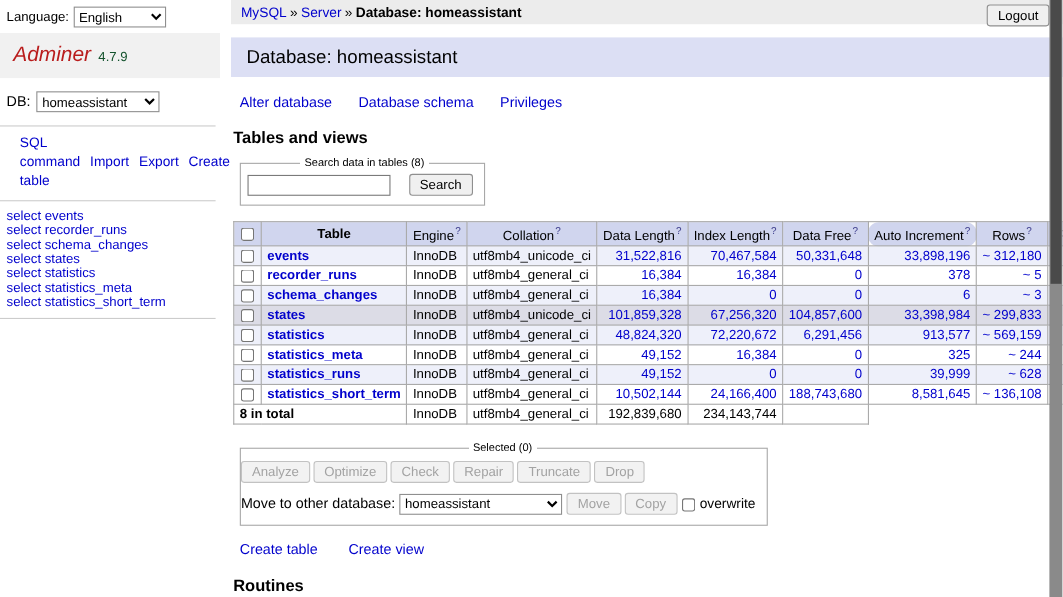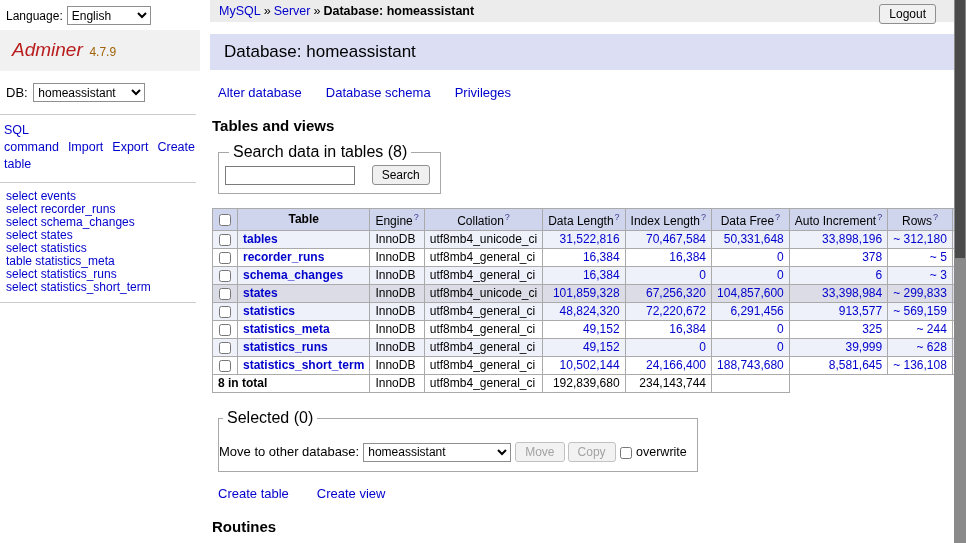--- a/index.html
+++ b/index.html
@@ -20,21 +20,21 @@
     width: 12px; height: 543px;
     background: #8a8a8a; z-index: 50;
   }
   .scroll-thumb {
     position: absolute; top: 0; left: 1px;
     width: 10px; height: 258px;
     background: #4a4a4a;
   }
 
   
-  .logout-wrap { position: absolute; top: 4px; right: 30px; z-index: 40; }
+  .logout-wrap { position: absolute; top: 4px; right: 12px; z-index: 40; }
 
   .btn {
     font-family: inherit;
     font-size: 12px;
     padding: 2px 9px;
     background: #f0f0f0;
     border: 1px solid #8f8f8f;
     border-radius: 3px;
     color: #000;
     cursor: pointer;
@@ -67,26 +67,26 @@
 
   
   .sidebar { width: 200px; flex: 0 0 200px; }
   .lang-row { padding: 6px 6px 5px; font-size: 12px; }
   .lang-select { width: 84px; margin-left: 4px; }
   .logo-box {
     background: #f1f1f1;
     padding: 9px 12px 10px;
   }
   .app-name { font-size: 19px; font-style: italic; color: #b91c1c; }
-  .app-version { font-size: 12px; color: #a16207; margin-left: 3px; }
+  .app-version { font-size: 12px; color: #14532d; margin-left: 3px; }
   .db-row { padding: 12px 6px; font-size: 13px; }
   .db-select { width: 112px; margin-left: 2px; }
   .cmd-links {
     border-top: 1px solid #ccc;
-    padding: 7px 4px 9px;
+    padding: 7px 18px 9px;
     width: 196px;
   }
   .cmd-links-inner { width: 160px; line-height: 17px; font-size: 12.5px; }
   .cmd-links a { margin-right: 9px; }
   .table-links {
     border-top: 1px solid #ccc;
     border-bottom: 1px solid #ccc;
     padding: 7px 6px 8px;
     width: 196px;
     list-style: none;
@@ -118,21 +118,21 @@
 
   .db-actions { margin: 15px 0 0 8px; font-size: 13px; }
   .db-actions a { margin-right: 24px; }
 
   h3 { font-size: 15px; font-weight: bold; margin: 17px 0 0 2px; }
 
   fieldset {
     border: 1px solid #a8a8a8;
     width: max-content;
   }
-  legend { font-size: 16px; padding: 0 4px; margin-left: 4px; }
+  legend { font-size: 10px; padding: 0 4px; margin-left: 4px; text-align: center; }
 
   .search-fs { margin: 9px 0 0 8px; padding: 4px 10px 8px 6px; }
   .search-input { width: 130px; }
   .search-fs .btn { margin-left: 13px; }
 
   
   .tables { border-collapse: collapse; margin: 14px 0 0 2px; font-size: 12px; }
   .tables th, .tables td {
     border: 1px solid #aaa;
     padding: 1px 5px;
@@ -149,21 +149,21 @@
   .tables tbody tr.hovered th { background: #dcdce6 !important; }
   .num { text-align: right; }
   .c-check { width: 22px; text-align: center; }
   .c-table { min-width: 114px; margin-top: 43px; }
   .c-table a { font-weight: bold; }
   .w-engine { min-width: 44px; }
   .w-collation { min-width: 96px; }
   .w-dlen { min-width: 70px; }
   .w-ilen { min-width: 74px; }
   .w-dfree { min-width: 60px; }
-  .w-ainc { min-width: 80px; }
+  .w-ainc { min-width: 80px; border-radius: 10px; }
   .w-rows { min-width: 52px; }
   .w-comment { min-width: 56px; }
   .total-row th, .total-row td { background: #fff; }
   .total-label { font-weight: bold; }
   .noborder { border: none !important; background: transparent !important; }
 
   
   .selected-fs { margin: 16px 0 0 8px; padding: 6px 10px 9px 0; }
   .sel-buttons .btn { margin-right: 3px; }
   .move-row { margin-top: 9px; font-size: 13px; }
@@ -211,22 +211,21 @@
         <a>SQL command</a><a>Import</a><a>Export</a><a>Create table</a>
       </div>
     </div>
 
     <ul class="table-links">
       <li><a>select events</a></li>
       <li><a>select recorder_runs</a></li>
       <li><a>select schema_changes</a></li>
       <li><a>select states</a></li>
       <li><a>select statistics</a></li>
-      <li><a>table statistics_meta</a></li>
-      <li><a>select statistics_runs</a></li>
+      <li><a>select statistics_meta</a></li>
       <li><a>select statistics_short_term</a></li>
     </ul>
   </div>
 
   <div class="main">
 
     <div class="breadcrumb">
       <a>MySQL</a><span class="sep">»</span><a>Server</a><span class="sep">»</span><b>Database: homeassistant</b>
     </div>
 
@@ -255,21 +254,21 @@
           <td class="w-ilen"><span>Index Length</span><sup>?</sup></td>
           <td class="w-dfree"><span>Data Free</span><sup>?</sup></td>
           <td class="w-ainc"><span>Auto Increment</span><sup>?</sup></td>
           <td class="w-rows"><span>Rows</span><sup>?</sup></td>
           <td class="w-comment"><span>Comment</span></td>
         </tr>
       </thead>
       <tbody>
         <tr>
           <td class="c-check"><input type="checkbox" style=""></td>
-          <th class="c-table"><a>tables</a></th>
+          <th class="c-table"><a>events</a></th>
           <td>InnoDB</td>
           <td>utf8mb4_unicode_ci</td>
           <td class="num"><a>31,522,816</a></td>
           <td class="num"><a>70,467,584</a></td>
           <td class="num"><a>50,331,648</a></td>
           <td class="num"><a>33,898,196</a></td>
           <td class="num"><a>~ 312,180</a></td>
           <td></td>
         </tr>
         <tr>
@@ -363,20 +362,23 @@
           <td class="num">192,839,680</td>
           <td class="num">234,143,744</td>
           <td></td>
           <td class="noborder" colspan="3"></td>
         </tr>
       </tbody>
     </table>
 
     <fieldset class="selected-fs">
       <legend>Selected (0)</legend>
+      <div class="sel-buttons">
+        <button class="btn" disabled="">Analyze</button><button class="btn" disabled="">Optimize</button><button class="btn" disabled="">Check</button><button class="btn" disabled="">Repair</button><button class="btn" disabled="">Truncate</button><button class="btn" disabled="">Drop</button>
+      </div>
       <div class="move-row">
         <span>Move to other database:</span><select class="move-select">
           <option>homeassistant</option>
         </select><button class="btn" disabled="">Move</button><button class="btn" disabled="">Copy</button><label class="ow"><input type="checkbox" style=""> <span>overwrite</span></label>
       </div>
     </fieldset>
 
     <p class="create-links">
       <a>Create table</a><a>Create view</a>
     </p>

